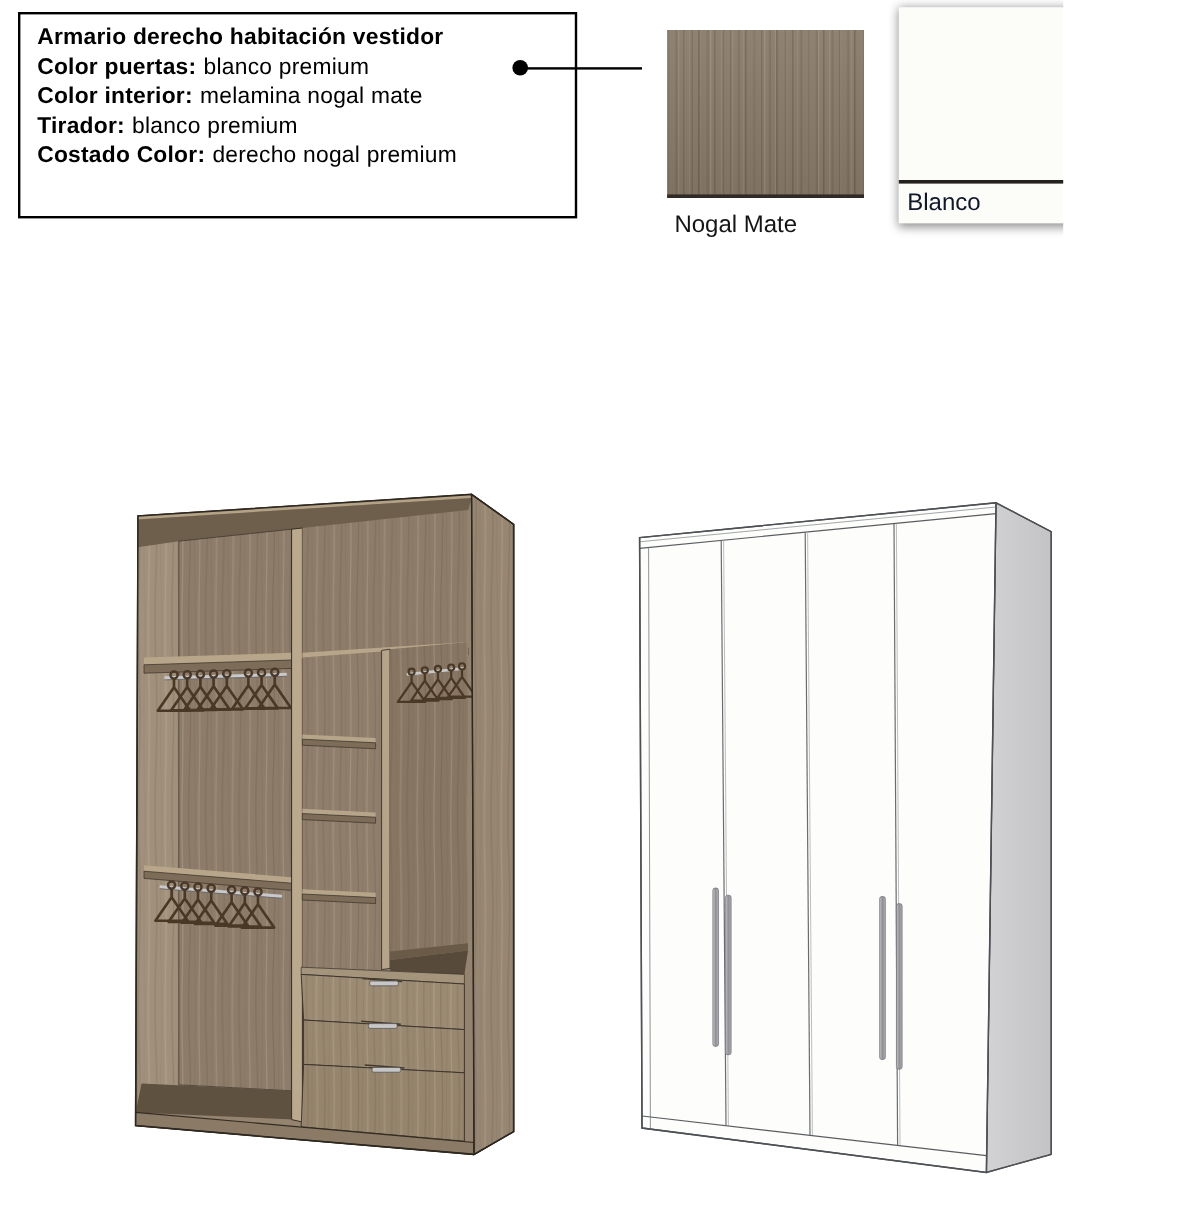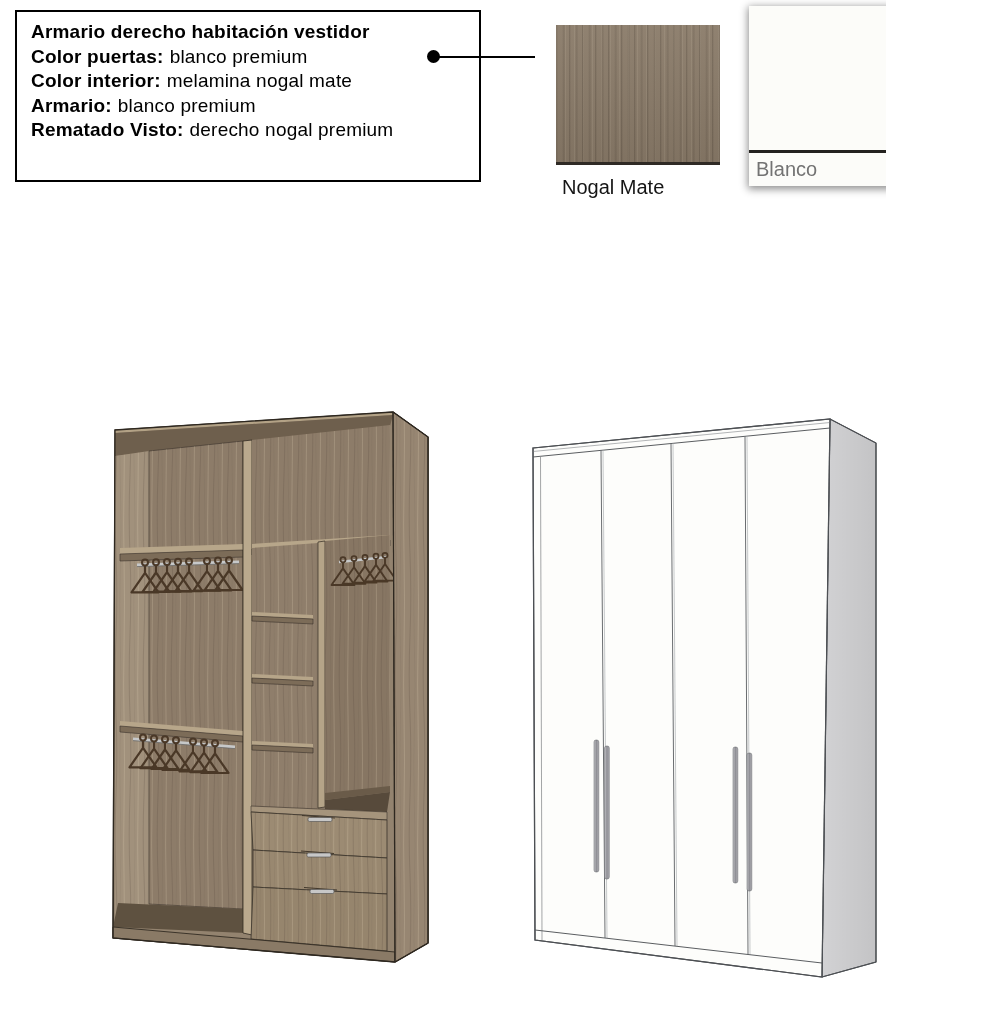--- a/index.html
+++ b/index.html
@@ -25,21 +25,21 @@
     background-image:
       linear-gradient(180deg, rgba(255,255,255,.05), rgba(0,0,0,.07)),
       repeating-linear-gradient(90deg, rgba(56,46,36,.30) 0px, rgba(56,46,36,0) 2px, rgba(56,46,36,0) 6px, rgba(56,46,36,.18) 8px, rgba(56,46,36,0) 9px, rgba(56,46,36,0) 13px),
       repeating-linear-gradient(90deg, rgba(242,230,206,.14) 0px, rgba(242,230,206,0) 1.5px, rgba(242,230,206,0) 9px);}
   .swatch-nogal .lab{margin-top:11px;font-size:20px;color:#151515;padding-left:6px;}
 
   .swatch-blanco{position:absolute;left:749px;top:6px;width:158px;height:180px;
                  background:#fcfcf9;box-shadow:0 2px 8px 1px rgba(0,0,0,.45);}
   .swatch-blanco .strip{position:absolute;left:0;right:0;bottom:0;height:33px;
                         border-top:3px solid #24221f;background:#fcfcf9;}
-  .swatch-blanco .lab{font-size:20px;color:#737373;padding:5px 0 0 7px;}
+  .swatch-blanco .lab{font-size:20px;color:#0f172a;padding:5px 0 0 7px;}
 
   
   .section-title{position:absolute;left:484px;top:276px;transform:translateX(-50%);
                  font-size:23px;font-weight:bold;letter-spacing:.6px;white-space:nowrap;}
 
   
   .fig-left{position:absolute;left:85px;top:395px;width:360px;height:590px;}
   .fig-right{position:absolute;left:520px;top:405px;width:370px;height:600px;}
 </style>
 </head>
@@ -49,24 +49,24 @@
 
   <div class="spec-box">
     <div class="spec-title">Armario derecho habitación vestidor</div>
     <div class="spec-row">
       <span class="lbl">Color puertas:</span><span>blanco premium</span>
     </div>
     <div class="spec-row">
       <span class="lbl">Color interior:</span><span>melamina nogal mate</span>
     </div>
     <div class="spec-row">
-      <span class="lbl">Armario:</span><span>blanco premium</span>
-    </div>
-    <div class="spec-row">
-      <span class="lbl">Rematado Visto:</span><span>derecho nogal premium</span>
+      <span class="lbl">Tirador:</span><span>blanco premium</span>
+    </div>
+    <div class="spec-row">
+      <span class="lbl">Costado Color:</span><span>derecho nogal premium</span>
     </div>
   </div>
 
   <div class="callout-dot"></div>
   <div class="callout-line"></div>
 
   <div class="swatch-nogal">
     <div class="img"></div>
     <div class="lab">Nogal Mate</div>
   </div>

